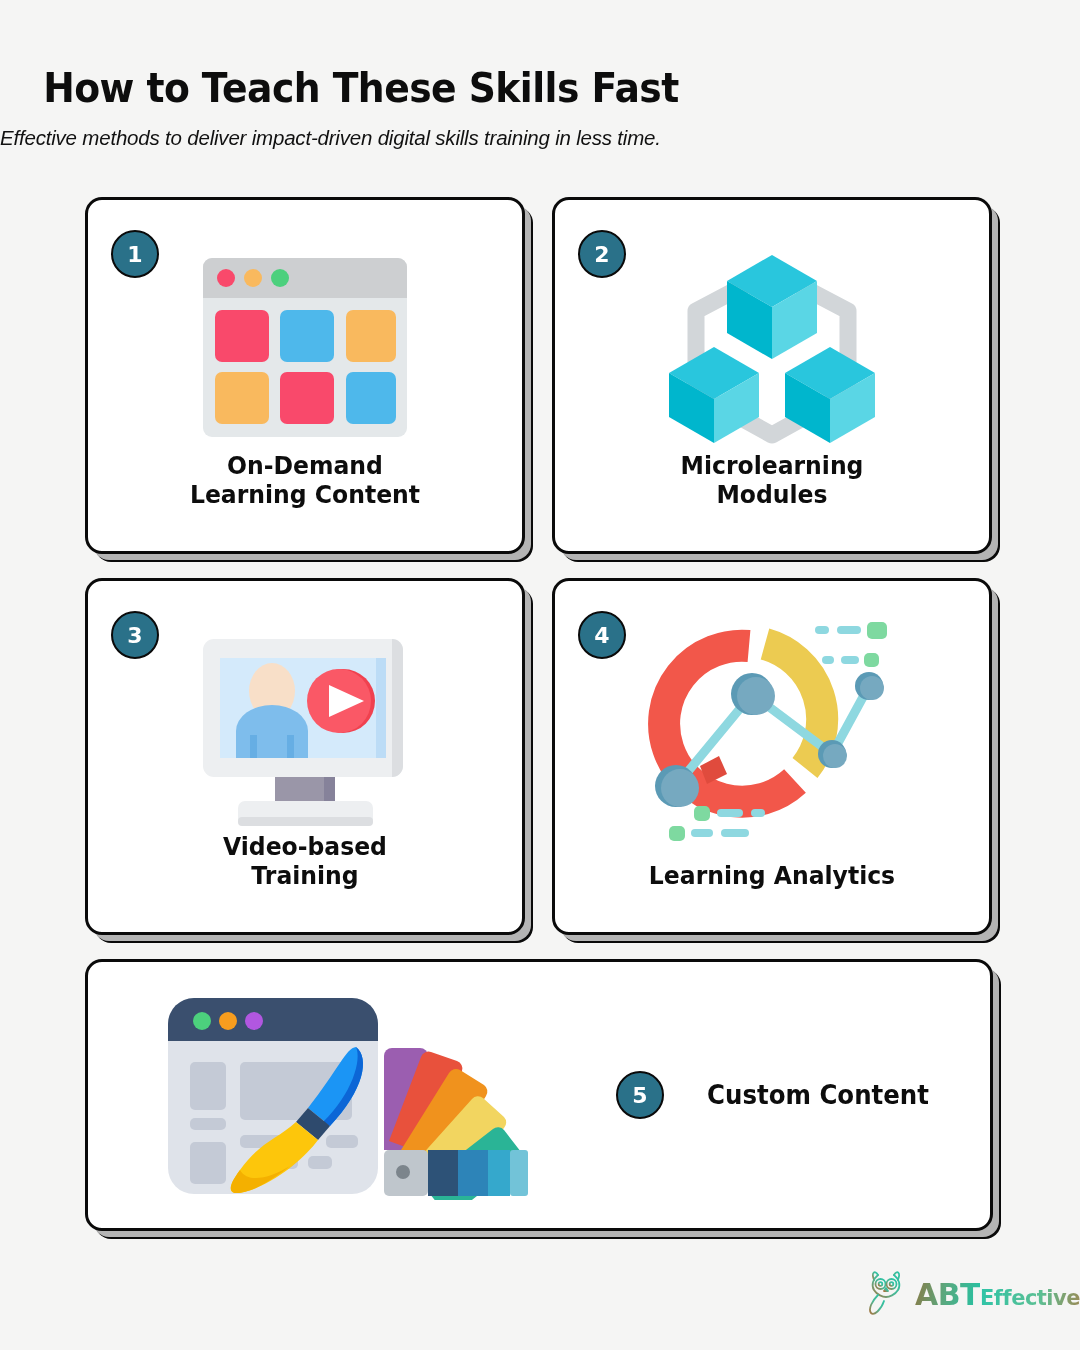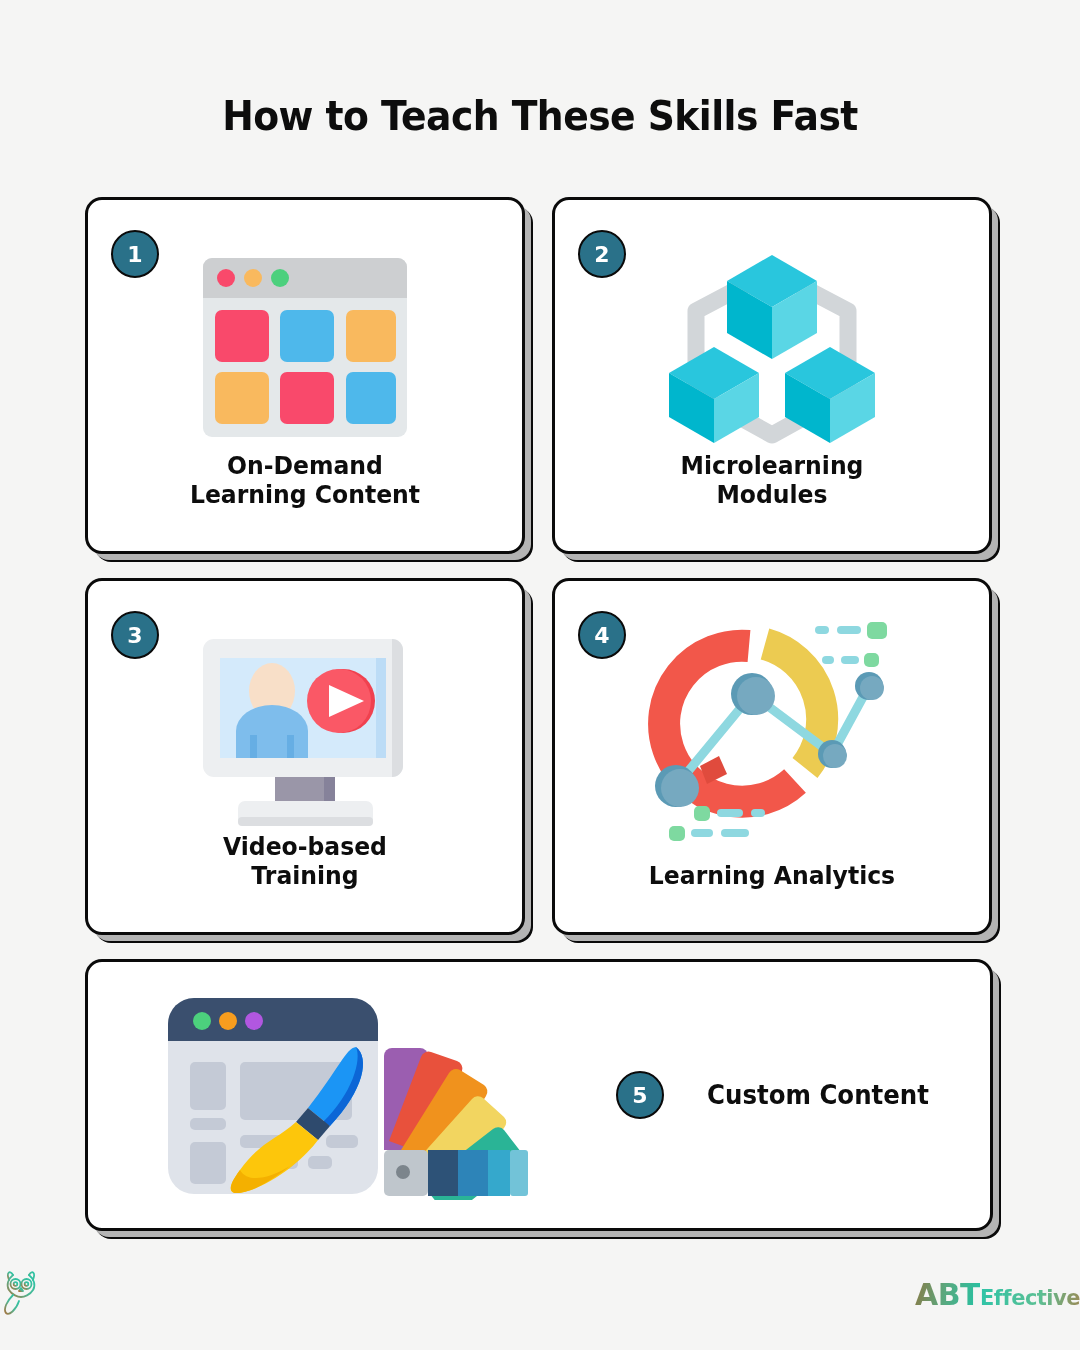--- a/index.html
+++ b/index.html
@@ -8,22 +8,21 @@
     width: 1080px;
     height: 1350px;
     background: #f5f5f4;
     font-family: "Liberation Sans", sans-serif;
     overflow: hidden;
     position: relative;
   }
 
   
   .header {
-    padding-top: 92px;
-    text-align: center;
+    padding-top: 64px;
   }
   .title {
     font-size: 41px;
     font-weight: bold;
     color: #0d0d0d;
     letter-spacing: -0.6px;
     font-family: "DejaVu Sans", sans-serif;
     transform: scaleX(0.92);
   }
   .subtitle {
@@ -125,21 +124,21 @@
     transform: scaleX(0.94);
   }
 
   
   .footer {
     position: absolute;
     left: 0; right: 0;
     bottom: 30px;
     display: flex;
     align-items: center;
-    justify-content: space-between;
+    justify-content: flex-end;
     gap: 8px;
   }
   .logo-text {
     font-size: 30px;
     font-weight: bold;
     font-family: "DejaVu Sans", sans-serif;
     letter-spacing: -0.5px;
     display: flex;
     align-items: baseline;
   }
@@ -155,20 +154,21 @@
     -webkit-background-clip: text;
     background-clip: text;
     color: transparent;
   }
 </style>
 </head>
 <body>
 
 <div class="header">
   <div class="title">How to Teach These Skills Fast</div>
+  <div class="subtitle">Effective methods to deliver impact-driven digital skills training in less time.</div>
 </div>
 
 <div class="grid">
 
   <div class="row">
 
     <div class="card card-sm">
       <div class="badge">1</div>
       <div class="icon-wrap">
         <svg width="210" height="185" viewBox="0 0 210 185">

